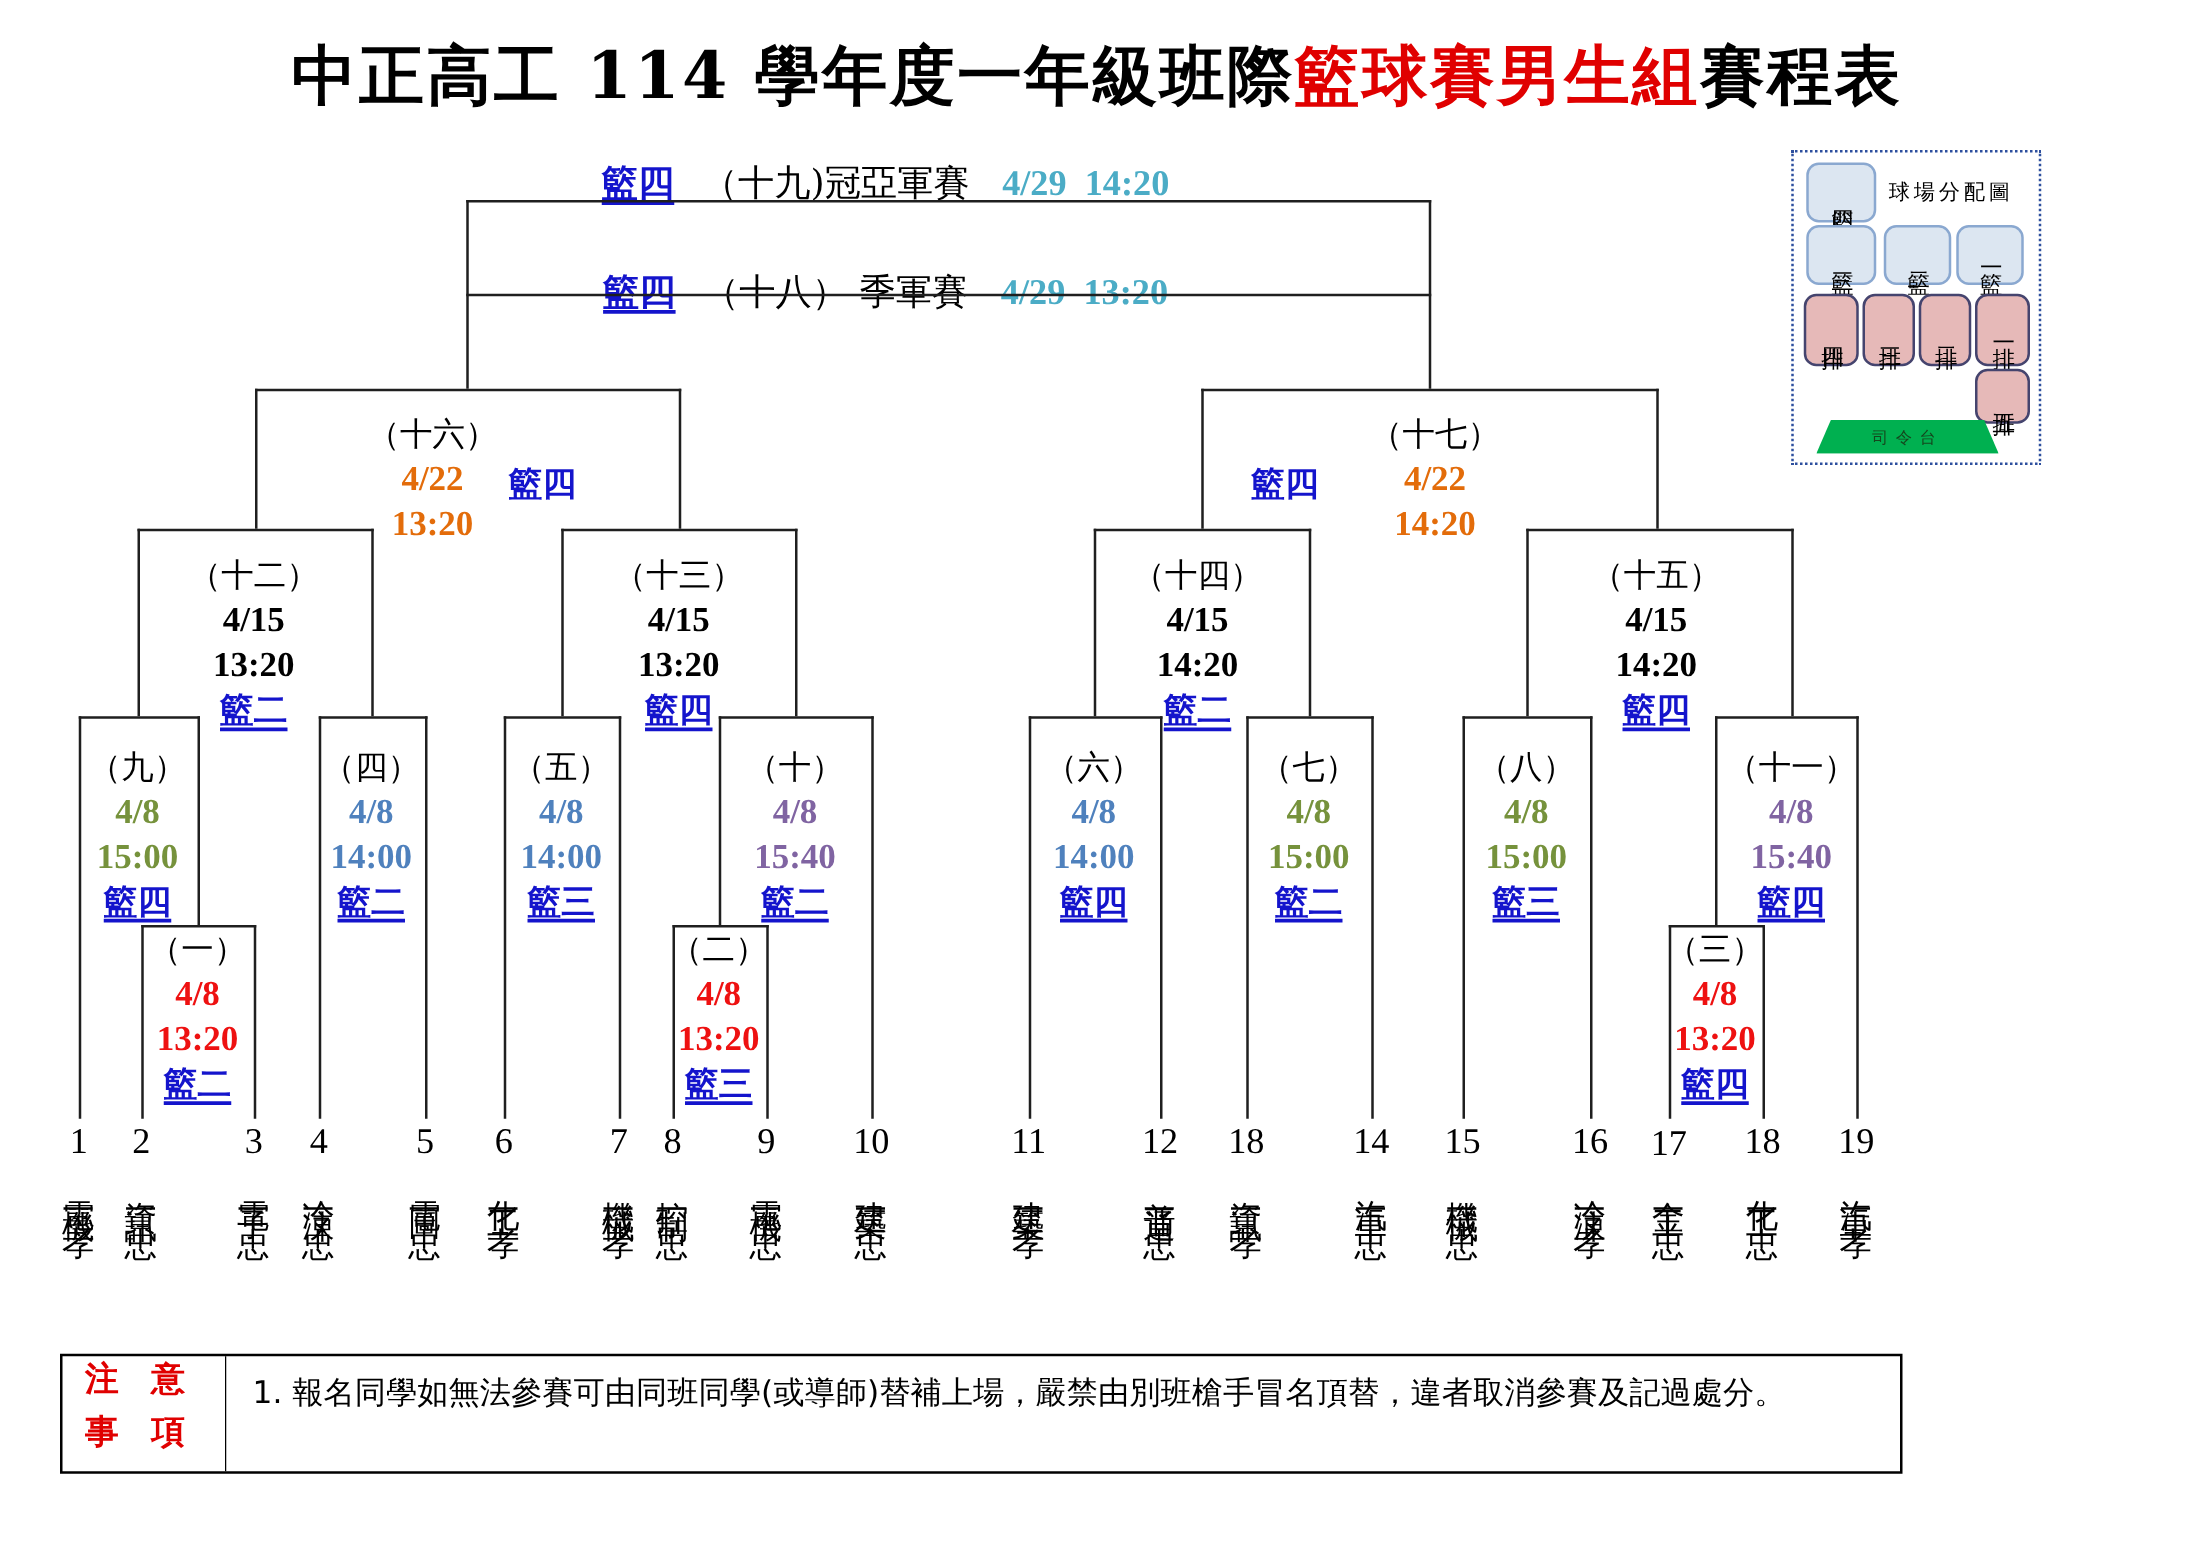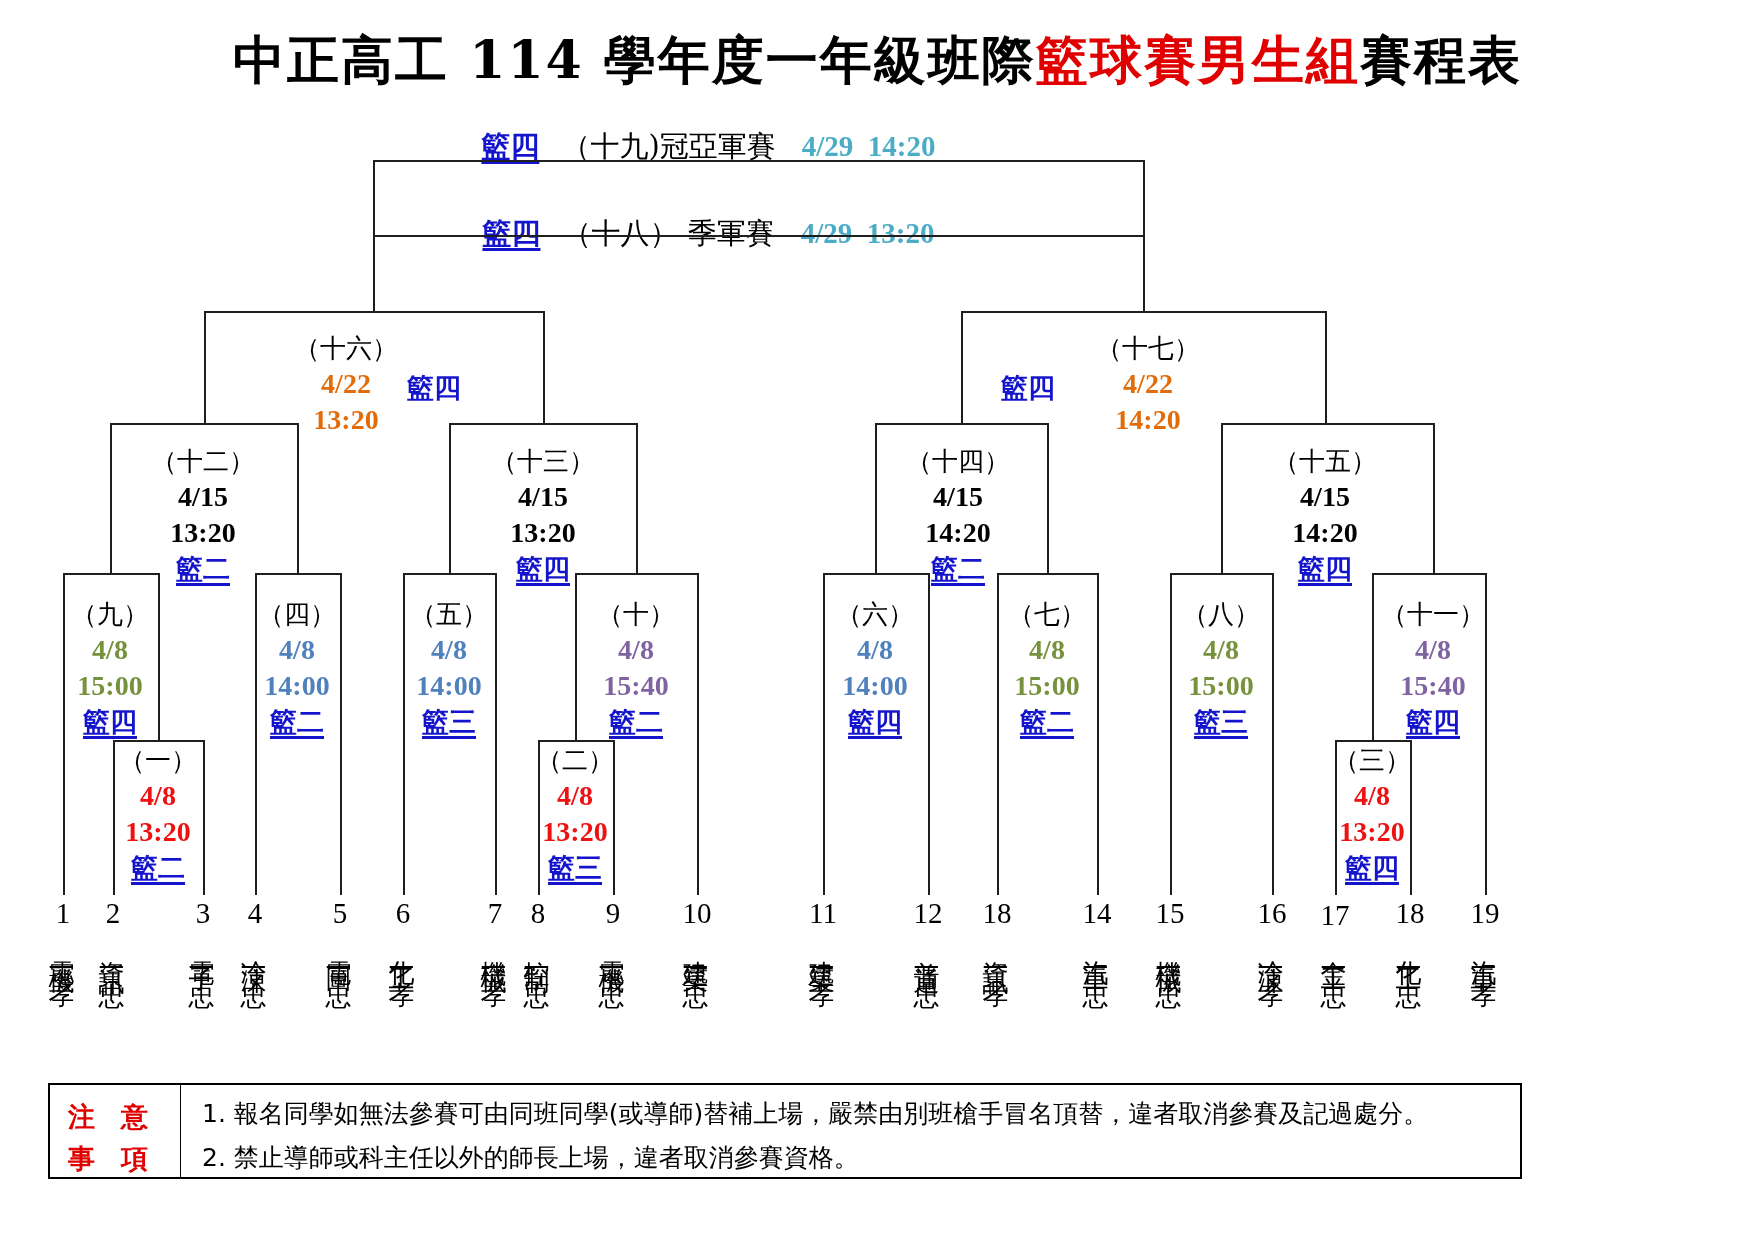--- a/index.html
+++ b/index.html
@@ -32,55 +32,67 @@
           display:flex;align-items:center;justify-content:center;
           writing-mode:vertical-rl;text-orientation:upright;font-size:18px;line-height:1;}
   .cm-blue{background:var(--map-blue,#dce6f1);border-color:#8aa8d0;}
   .cm-pink{background:var(--map-pink,#e6b9b8);border-color:#45446e;}
   .cm-stage{position:absolute;left:18px;top:214px;width:146px;height:27px;background:var(--map-green,#00b050);
             clip-path:polygon(8% 0,92% 0,100% 100%,0 100%);display:flex;align-items:center;justify-content:center;
             font-size:13px;letter-spacing:6px;color:#14471d;}
   
   .notes{position:absolute;left:48px;top:1083px;width:1474px;height:96px;border:2px solid #000;box-sizing:border-box;}
   .notes-label{position:absolute;left:0;top:0;width:130px;height:100%;color:var(--red,#e00000);
-               font-weight:bold;font-size:27px;display:flex;flex-direction:column;justify-content:flex-end;gap:6px;}
+               font-weight:bold;font-size:27px;display:flex;flex-direction:column;justify-content:flex-start;gap:6px;}
   .notes-label div{display:flex;justify-content:space-between;padding:0 18px;}
   .notes-divider{position:absolute;left:130px;top:0;width:1px;height:100%;background:#000;}
   .notes-items{position:absolute;left:152px;top:4px;width:1310px;font-size:25px;}
   .notes-items .item{margin-top:6px;line-height:38px;}
 </style>
 </head>
 <body>
 
 <div class="page" id="bracket-page">
 
   <div class="title"><span>中正高工 114 學年度一年級班際</span><span class="hl">籃球賽男生組</span><span>賽程表</span></div>
 
   <div class="finals-row" style="top:92px">
     <span class="f-court">籃四</span><span class="f-label">（十九)冠亞軍賽</span><span class="f-dt">4/29  14:20</span>
   </div>
 
   <div class="finals-row" style="top:179px">
     <span class="f-court">籃四</span><span class="f-label">（十八） 季軍賽</span><span class="f-dt">4/29  13:20</span>
   </div>
 
+  <div class="court-map">
+    <div class="cm-title">球場分配圖</div>
+    <div class="cm-box cm-blue" style="left:10px;top:8px;width:56px;height:48px">籃四</div>
+    <div class="cm-box cm-blue" style="left:10px;top:58px;width:56px;height:48px">籃三</div>
+    <div class="cm-box cm-blue" style="left:72px;top:58px;width:54px;height:48px">籃二</div>
+    <div class="cm-box cm-blue" style="left:130px;top:58px;width:54px;height:48px">籃一</div>
+    <div class="cm-box cm-pink" style="left:8px;top:113px;width:44px;height:58px">排四</div>
+    <div class="cm-box cm-pink" style="left:55px;top:113px;width:42px;height:58px">排三</div>
+    <div class="cm-box cm-pink" style="left:100px;top:113px;width:42px;height:58px">排二</div>
+    <div class="cm-box cm-pink" style="left:145px;top:113px;width:44px;height:58px">排一</div>
+    <div class="cm-box cm-pink" style="left:145px;top:173px;width:44px;height:44px">排五</div>
+    <div class="cm-stage">司令台</div>
+  </div>
 
   <div class="notes">
     <div class="notes-label">
       <div>
           <span style="letter-spacing:26px;margin-right:-26px">注意</span>
         </div>
       <div>
           <span style="letter-spacing:26px;margin-right:-26px">事項</span>
         </div>
     </div>
     <div class="notes-divider"></div>
     <div class="notes-items">
       <div class="item">1.  報名同學如無法參賽可由同班同學(或導師)替補上場，嚴禁由別班槍手冒名頂替，違者取消參賽及記過處分。</div>
-      <div class="item">2.  禁止導師或科主任以外的師長上場，違者取消參賽資格。</div>
     </div>
   </div>
 
 <div class="hline" style="left: 373px; top: 160px; width: 772px;"></div>
     <div class="hline" style="left: 373px; top: 235px; width: 772px;"></div>
     <div class="hline" style="left: 204px; top: 311px; width: 341px;"></div>
     <div class="hline" style="left: 961px; top: 311px; width: 366px;"></div>
     <div class="hline" style="left: 110px; top: 423px; width: 189px;"></div>
     <div class="hline" style="left: 449px; top: 423px; width: 189px;"></div>
     <div class="hline" style="left: 875px; top: 423px; width: 174px;"></div>

